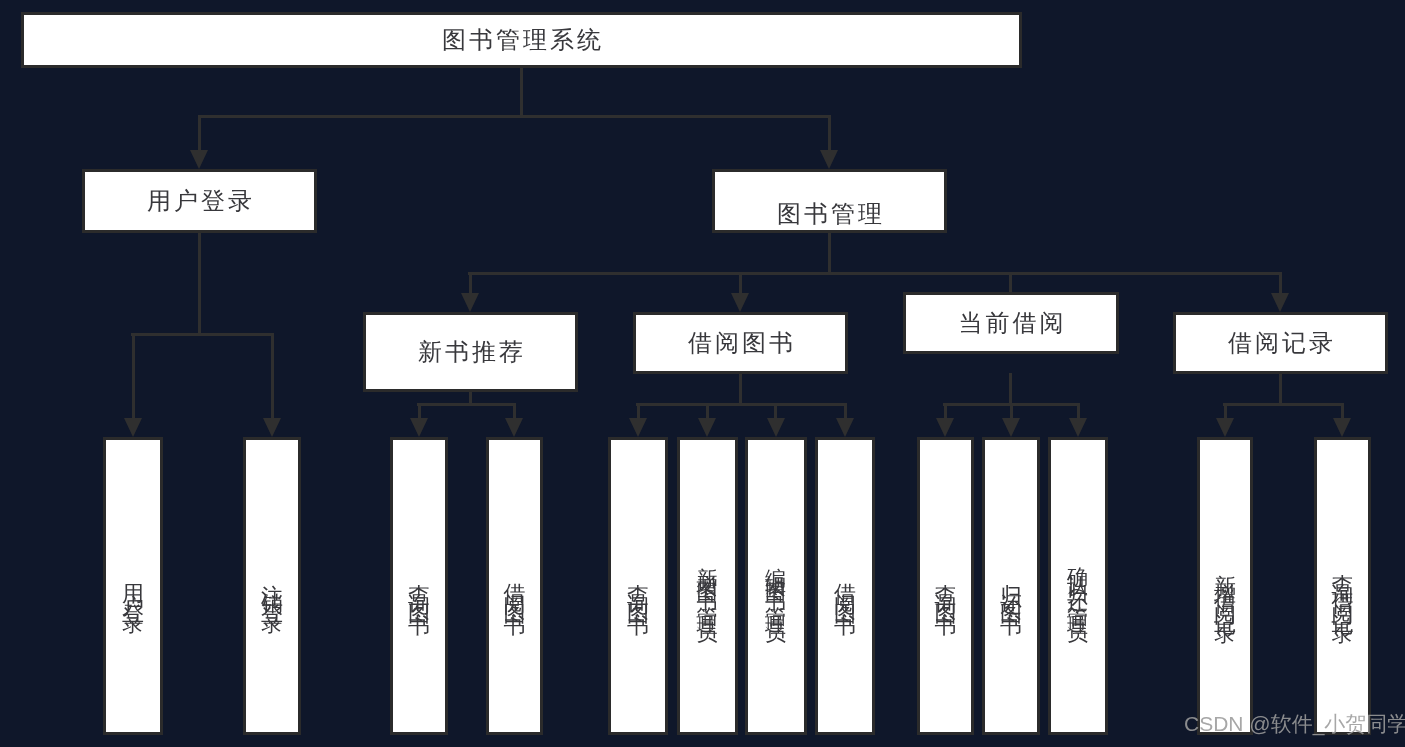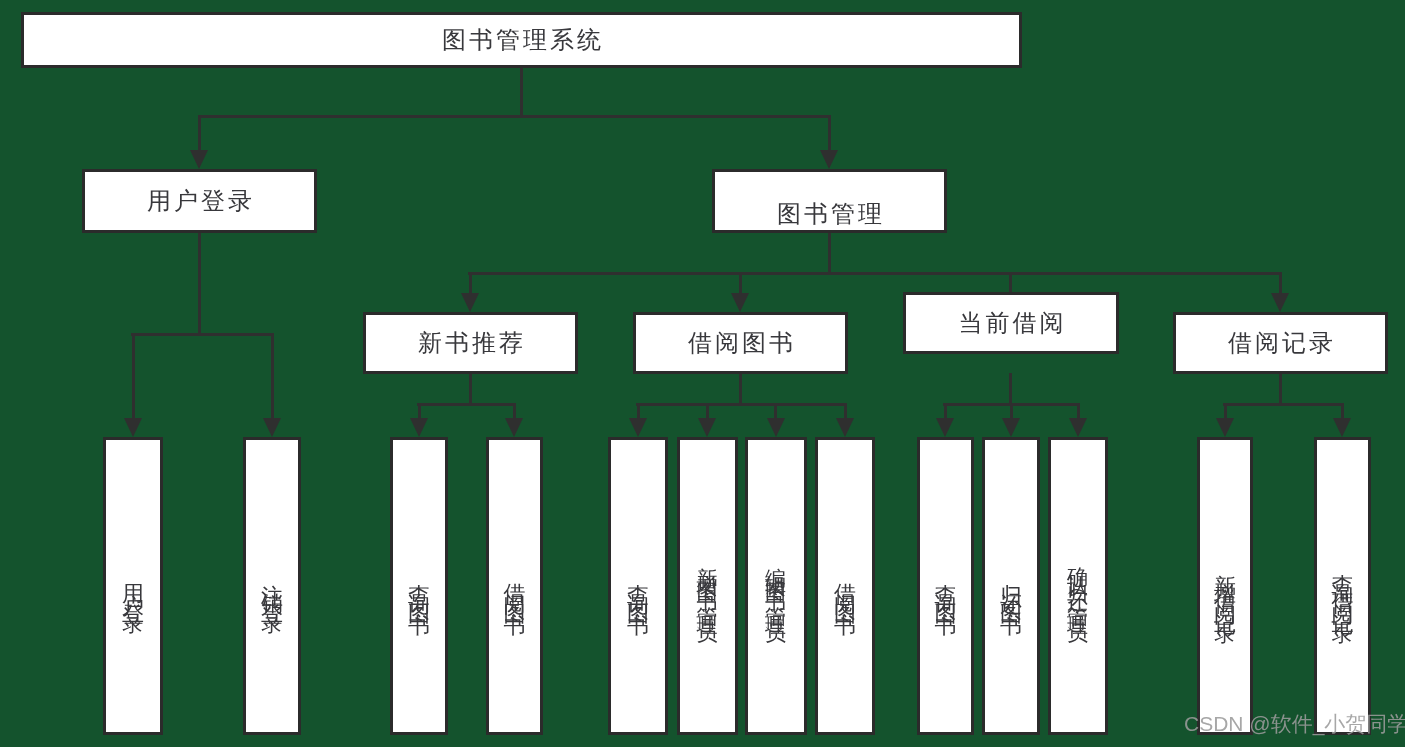--- a/index.html
+++ b/index.html
@@ -8,21 +8,21 @@
     background: #ffffff;
     width: 1405px;
     height: 747px;
     overflow: hidden;
     font-family: "Liberation Sans", "DejaVu Sans", sans-serif;
   }
   .diagram {
     position: relative;
     width: 1405px;
     height: 747px;
-    background: #14532d;
+    background: #0f172a;
   }
   .box {
     position: absolute;
     background: #ffffff;
     border: 3px solid #2b2b2b;
     box-sizing: border-box;
     display: flex;
     align-items: center;
     justify-content: center;
     color: #38383c;
@@ -143,21 +143,21 @@
     <span class="hlabel">图书管理系统</span>
   </div>
 
   <div class="box" style="left:82px;top:169px;width:235px;height:64px;">
     <span class="hlabel">用户登录</span>
   </div>
   <div class="box" style="left:712px;top:169px;width:235px;height:64px;align-items:flex-end;">
     <span class="hlabel">图书管理</span>
   </div>
 
-  <div class="box" style="left:363px;top:312px;width:215px;height:62px;">
+  <div class="box" style="left:363px;top:312px;width:215px;height:80px;">
     <span class="hlabel">新书推荐</span>
   </div>
   <div class="box" style="left:633px;top:312px;width:215px;height:62px;">
     <span class="hlabel">借阅图书</span>
   </div>
   <div class="box" style="left:903px;top:292px;width:216px;height:62px;justify-content:center;">
     <span class="hlabel">当前借阅</span>
   </div>
   <div class="box" style="left:1173px;top:312px;width:215px;height:62px;">
     <span class="hlabel">借阅记录</span>

